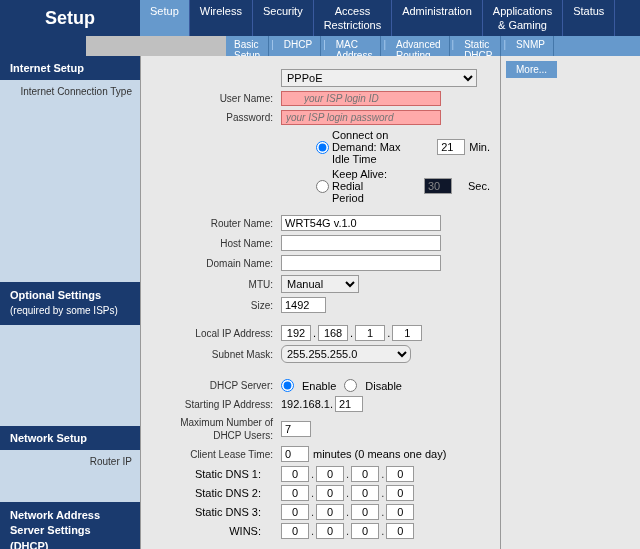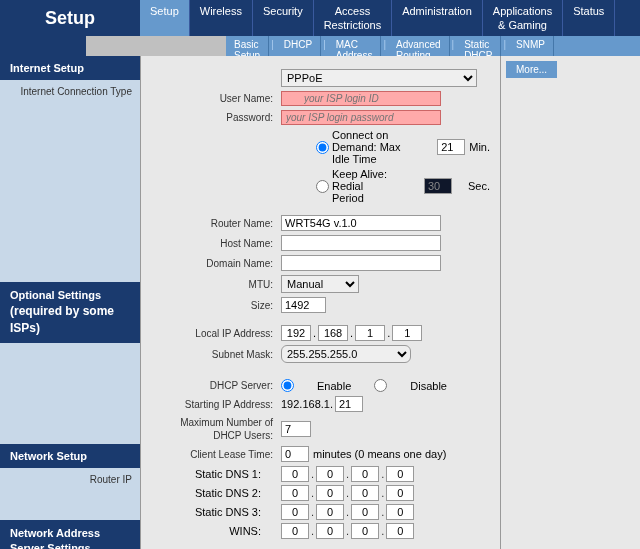--- a/index.html
+++ b/index.html
@@ -50,21 +50,21 @@
     .ip-group { display: flex; align-items: center; gap: 2px; }
     .ip-octet { width: 30px; font-size: 11px; padding: 1px 2px; border: 1px solid #999; text-align: center; }
 
     
     .dns-row { display: flex; align-items: center; margin-bottom: 3px; }
     .dns-label { width: 130px; text-align: right; padding-right: 20px; font-size: 11px; }
     .dns-fields { display: flex; align-items: center; gap: 2px; }
     .dns-octet { width: 28px; font-size: 11px; padding: 1px 2px; border: 1px solid #999; text-align: center; }
     .dns-sep { font-size: 11px; color: #333; }
 
-    .enable-disable { display: flex; align-items: center; gap: 23px; font-size: 11px; }
+    .enable-disable { display: flex; align-items: center; gap: 8px; font-size: 11px; }
 
     
     .subnet-row { display: flex; align-items: center; margin-bottom: 8px; }
   </style>
 </head>
 <body>
 
 <div>
   <div class="header">
     <div class="header-title">Setup</div>
@@ -99,21 +99,21 @@
 
 <div class="main-layout">
 
   <div class="sidebar">
 
     <div class="sidebar-section">Internet Setup</div>
     <div class="sidebar-label right">Internet Connection Type</div>
     <div style="height: 180px;"></div>
 
     <div class="sidebar-section" style="line-height:1.4;">
-      Optional Settings<br><span style="font-weight:bold; font-size:12px;">(required by some ISPs)</span>
+      Optional Settings<br><span style="font-weight:normal; font-size:10px;">(required by some ISPs)</span>
     </div>
     <div style="height: 100px;"></div>
 
     <div class="sidebar-section">Network Setup</div>
     <div class="sidebar-label right">Router IP</div>
     <div style="height: 30px;"></div>
 
     <div class="sidebar-section" style="line-height:1.4;">
       Network Address<br>Server Settings (DHCP)
     </div>

